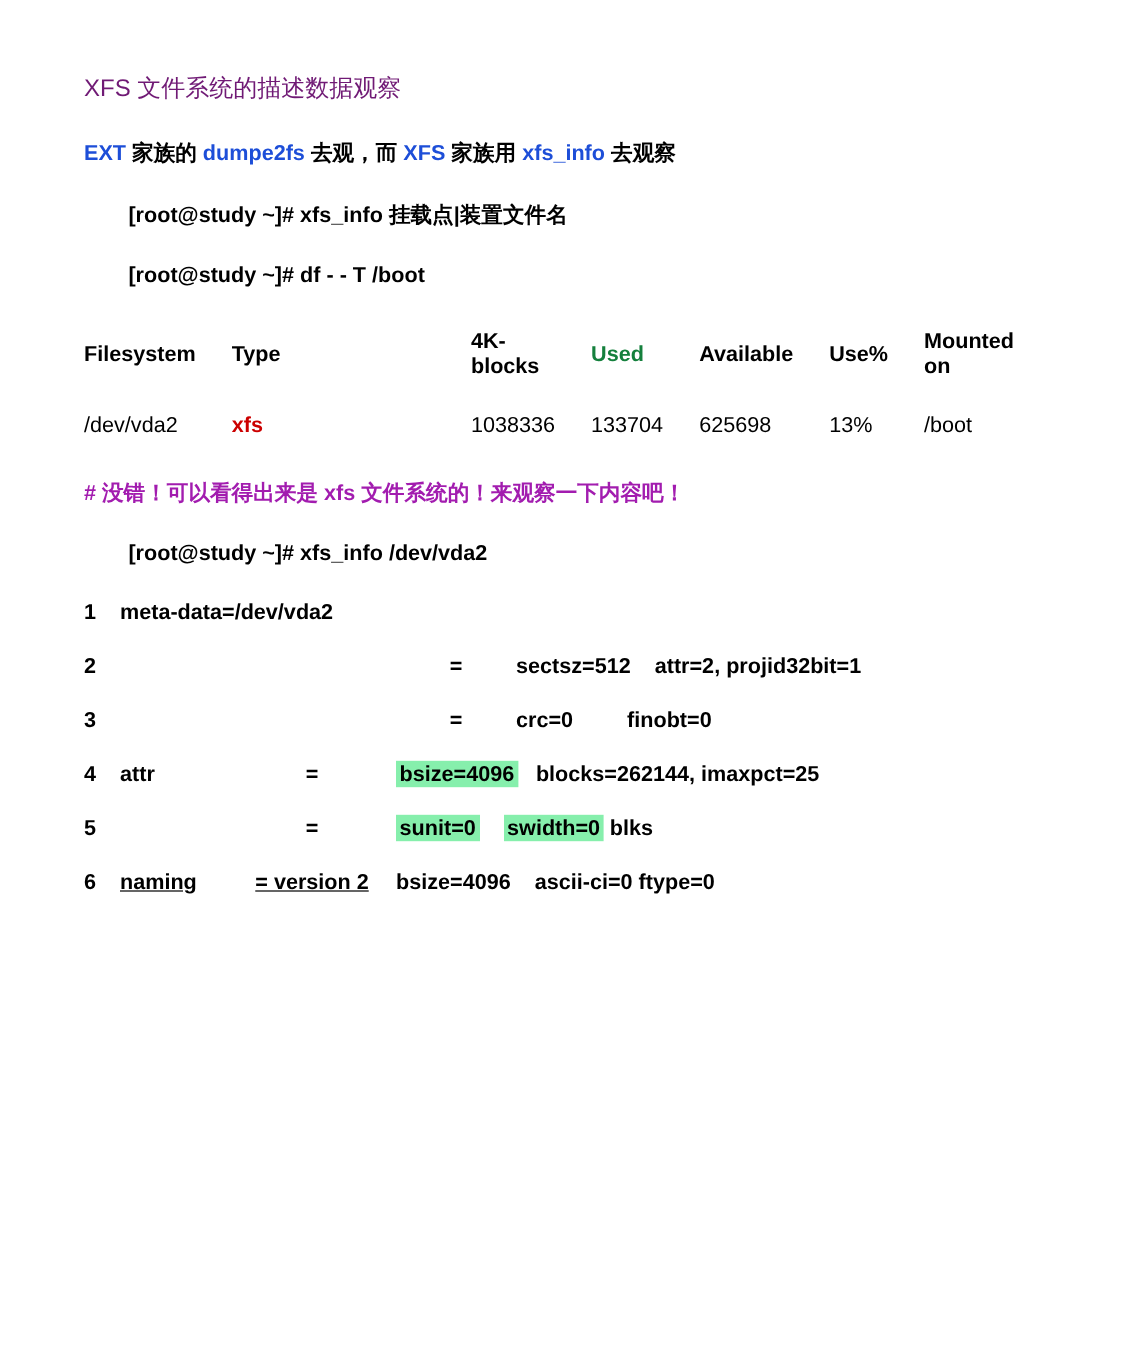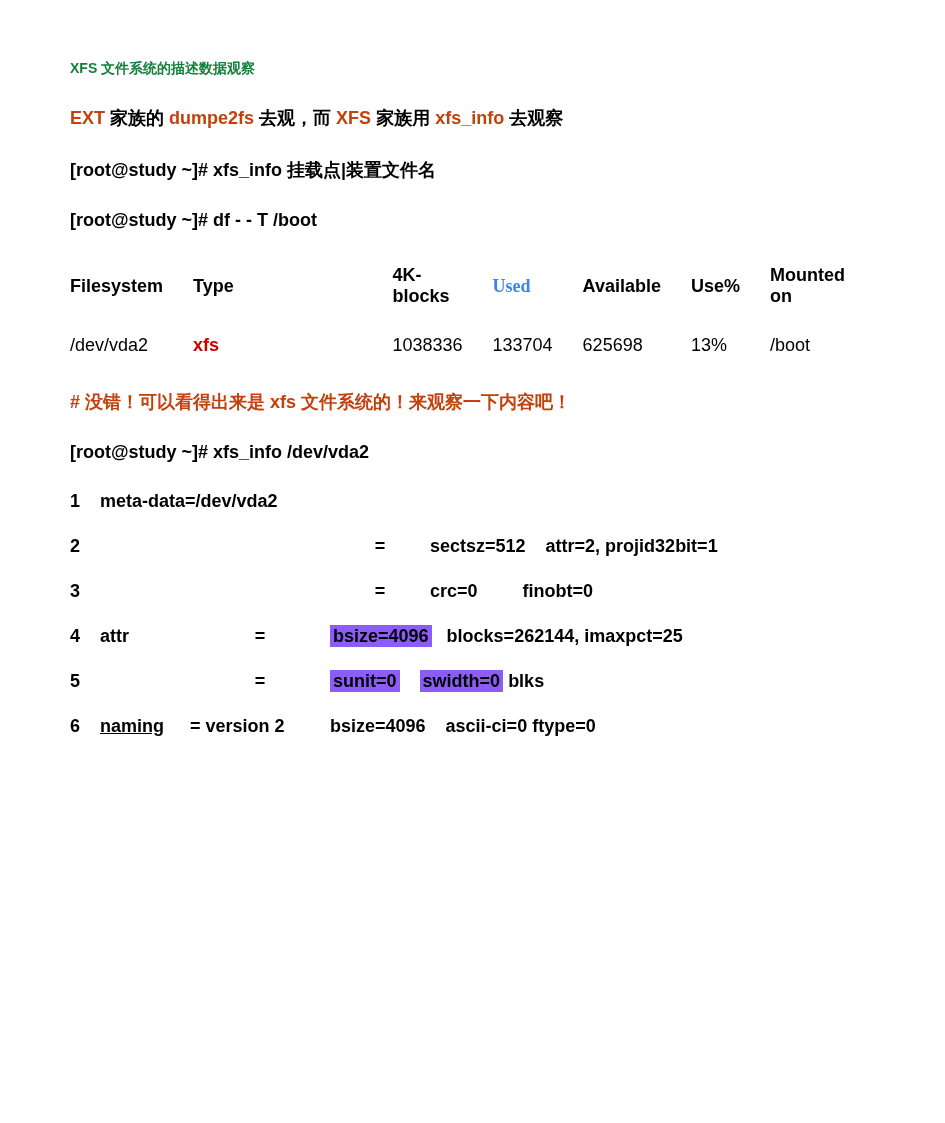--- a/index.html
+++ b/index.html
@@ -13,34 +13,35 @@
       font-size: 18px;
       color: #000000;
       padding: 60px 70px;
       width: 945px;
       min-height: 1123px;
     }
     .section {
       margin-bottom: 28px;
     }
     .title {
-      font-size: 14px;
-      font-weight: bold;
-      color: #15803d;
+      font-size: 20px;
+      font-weight: normal;
+      color: #701a75;
       margin-bottom: 28px;
     }
     .red-bold {
-      color: #c2410c;
+      color: #1d4ed8;
       font-weight: bold;
     }
     .command-line {
       font-weight: bold;
       color: #000000;
       margin-bottom: 28px;
       font-size: 18px;
+      margin-left: 37px;
     }
     .df-table {
       width: 100%;
       border-collapse: collapse;
       margin-bottom: 28px;
       font-size: 18px;
     }
     .df-table th {
       text-align: left;
       font-weight: bold;
@@ -50,41 +51,41 @@
     .df-table td {
       text-align: left;
       padding: 6px 0;
       padding-right: 30px;
     }
     .df-table .col-type-val {
       color: #cc0000;
       font-weight: bold;
     }
     .comment-line {
-      color: #c2410c;
+      color: #a21caf;
       font-weight: bold;
       margin-bottom: 28px;
       font-size: 18px;
     }
     .xfs-output {
       font-size: 18px;
       font-weight: bold;
     }
     .xfs-row {
       display: flex;
       align-items: baseline;
       margin-bottom: 24px;
     }
     .xfs-linenum {
       width: 30px;
       flex-shrink: 0;
       font-weight: bold;
     }
     .highlight-yellow {
-      background-color: #8b5cf6;
+      background-color: #86efac;
       padding: 1px 3px;
     }
     .df-header-row th {
       font-weight: bold;
     }
   </style>
 </head>
 <body>
 
 <div class="section">
@@ -112,21 +113,21 @@
   <div class="command-line">[root@study ~]# df - - T /boot</div>
 </div>
 
 <div class="section">
   <table class="df-table">
     <thead>
       <tr class="df-header-row">
         <th>Filesystem</th>
         <th>Type</th>
         <th>4K-blocks</th>
-        <th style="font-weight:bold; color:#3b82f6;font-family:Liberation Serif, serif;">Used</th>
+        <th style="font-weight:bold; color:#15803d;">Used</th>
         <th>Available</th>
         <th>Use%</th>
         <th>Mounted on</th>
       </tr>
       <tr>
           <td colspan="7" style="height:16px;"></td>
         </tr>
     </thead>
     <tbody>
       <tr>
@@ -190,17 +191,17 @@
       <span class="highlight-yellow">sunit=0</span>
       <span>&nbsp;&nbsp;</span>
       <span class="highlight-yellow">swidth=0</span>
       <span> blks</span>
     </span>
   </div>
 
   <div class="xfs-row">
     <span class="xfs-linenum">6</span>
     <span style="width:90px; display:inline-block; flex-shrink:0;text-decoration:underline;">naming</span>
-    <span style="width:140px; display:inline-block; flex-shrink:0; ">= version 2</span>
+    <span style="width:140px; display:inline-block; flex-shrink:0; text-align:center;text-decoration:underline;">= version 2</span>
     <span>bsize=4096&nbsp;&nbsp;&nbsp;&nbsp;ascii-ci=0 ftype=0</span>
   </div>
 
 </div>
 
 </body></html>

